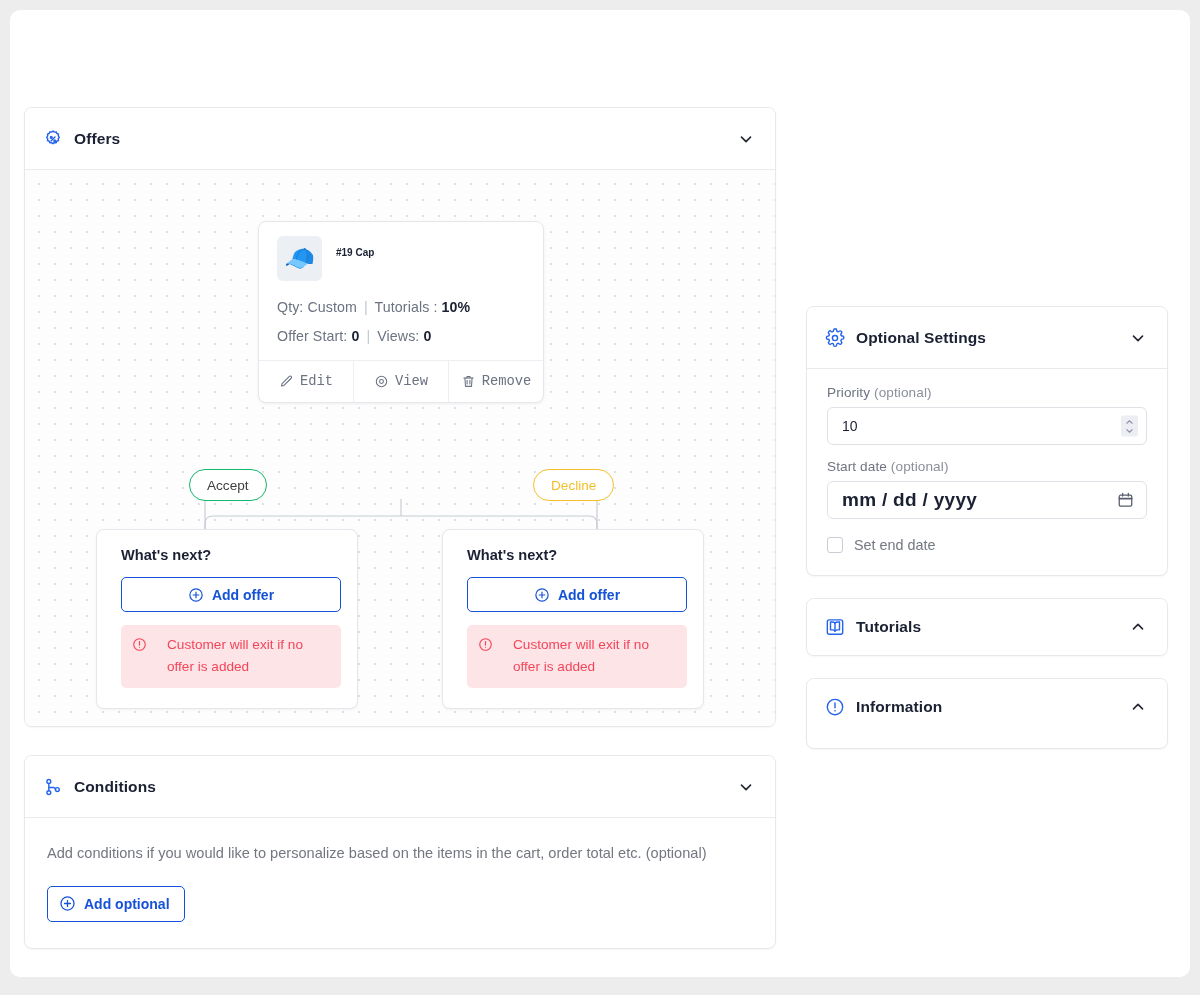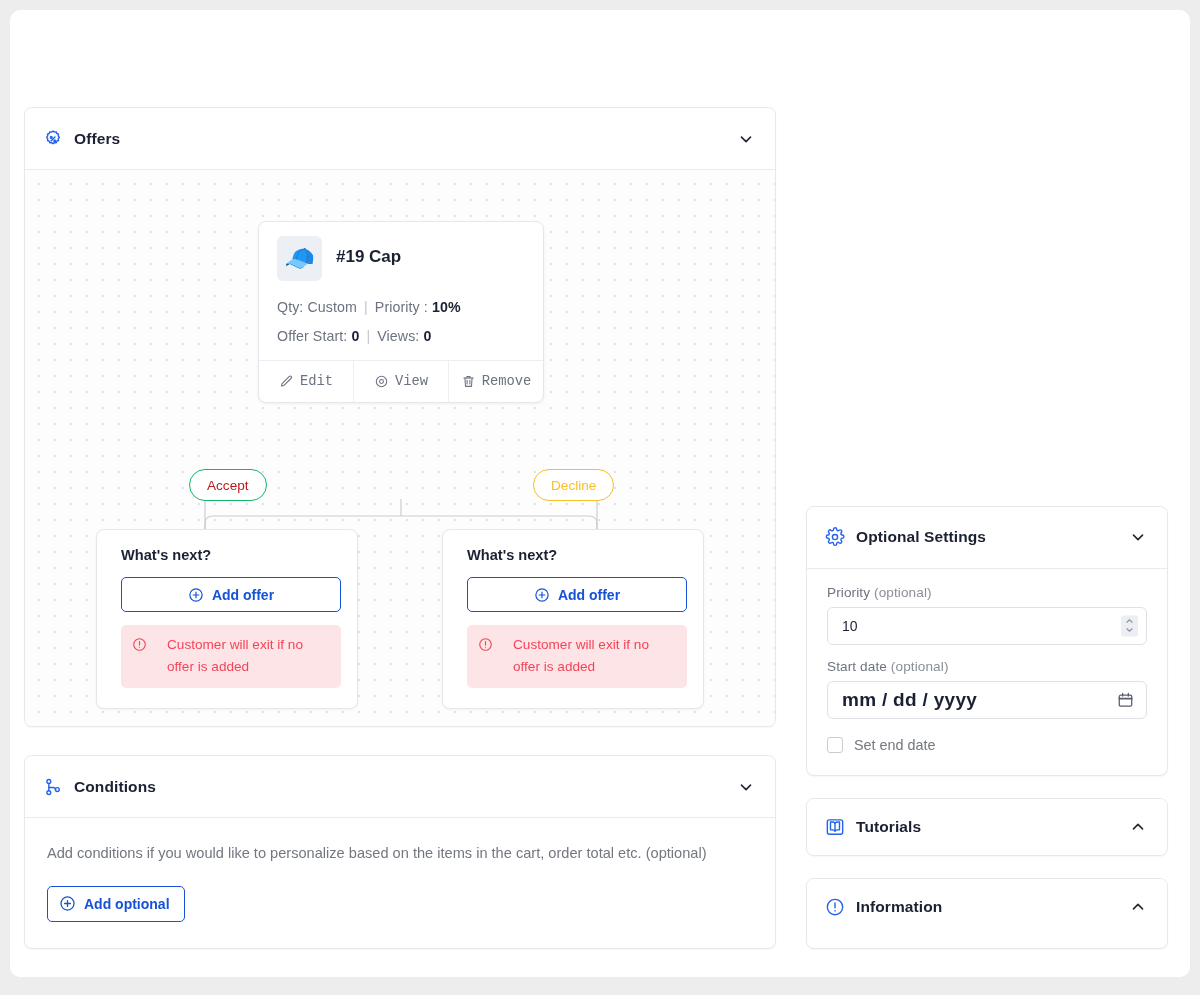--- a/index.html
+++ b/index.html
@@ -22,21 +22,21 @@
     border-radius: 10px;
   }
 
   .content-row {
     position: absolute;
     left: 14px;
     top: 97px;
     width: 1156px;
     display: flex;
     gap: 30px;
-    align-items: flex-end;
+    align-items: center;
   }
 
   .col-left { width: 752px; flex: 0 0 752px; }
   .col-right { width: 362px; flex: 0 0 362px; }
 
   
   .panel {
     background: #ffffff;
     border: 1px solid #e7e8ec;
     border-radius: 8px;
@@ -93,21 +93,21 @@
   .offer-top { display: flex; align-items: flex-start; gap: 14px; }
   .offer-thumb {
     width: 45px; height: 45px;
     background: #eceff3;
     border-radius: 6px;
     display: flex; align-items: center; justify-content: center;
     font-size: 25px; line-height: 1;
     flex: 0 0 45px;
   }
   .offer-name {
-    font-size: 17px; font-weight: bold; color: #1b2133;
+    font-size: 10px; font-weight: bold; color: #1b2133;
     padding-top: 11px;
   }
   .offer-meta {
     font-size: 14.2px;
     color: #6b7280;
     margin-top: 18px;
     letter-spacing: .1px;
   }
   .offer-meta + .offer-meta { margin-top: 13px; }
   .offer-meta b { color: #1b2133; font-weight: bold; }
@@ -133,21 +133,21 @@
     position: absolute;
     height: 32px;
     padding: 0 17px;
     display: flex; align-items: center; justify-content: center;
     border-radius: 16px;
     background: #ffffff;
     font-size: 13.6px;
     cursor: pointer;
     white-space: nowrap;
   }
-  .pill-accept { left: 164px; top: 299px; border: 1.4px solid #12b76a; color: #b91c1c; }
+  .pill-accept { left: 164px; top: 299px; border: 1.4px solid #12b76a; color: #404040; }
   .pill-decline { left: 508px; top: 299px; border: 1.4px solid #f5bf2a; color: #f5bf2a; }
 
   
   .next-card {
     position: absolute;
     top: 359px;
     width: 262px;
     background: #ffffff;
     border: 1px solid #e6e7ec;
     border-radius: 8px;
@@ -317,21 +317,21 @@
           <div class="offer-card">
             <div class="offer-body">
               <div class="offer-top">
                 <span class="offer-thumb">🧢</span>
                 <span class="offer-name">#19 Cap</span>
               </div>
               <div class="offer-meta">
                 <span>Qty:</span>
                 <span>Custom</span>
                 <span class="sep">|</span>
-                <span>Priority :</span>
+                <span>Tutorials :</span>
                 <b>10%</b>
               </div>
               <div class="offer-meta">
                 <span>Offer Start:</span>
                 <b>0</b>
                 <span class="sep">|</span>
                 <span>Views:</span>
                 <b>0</b>
               </div>
             </div>

